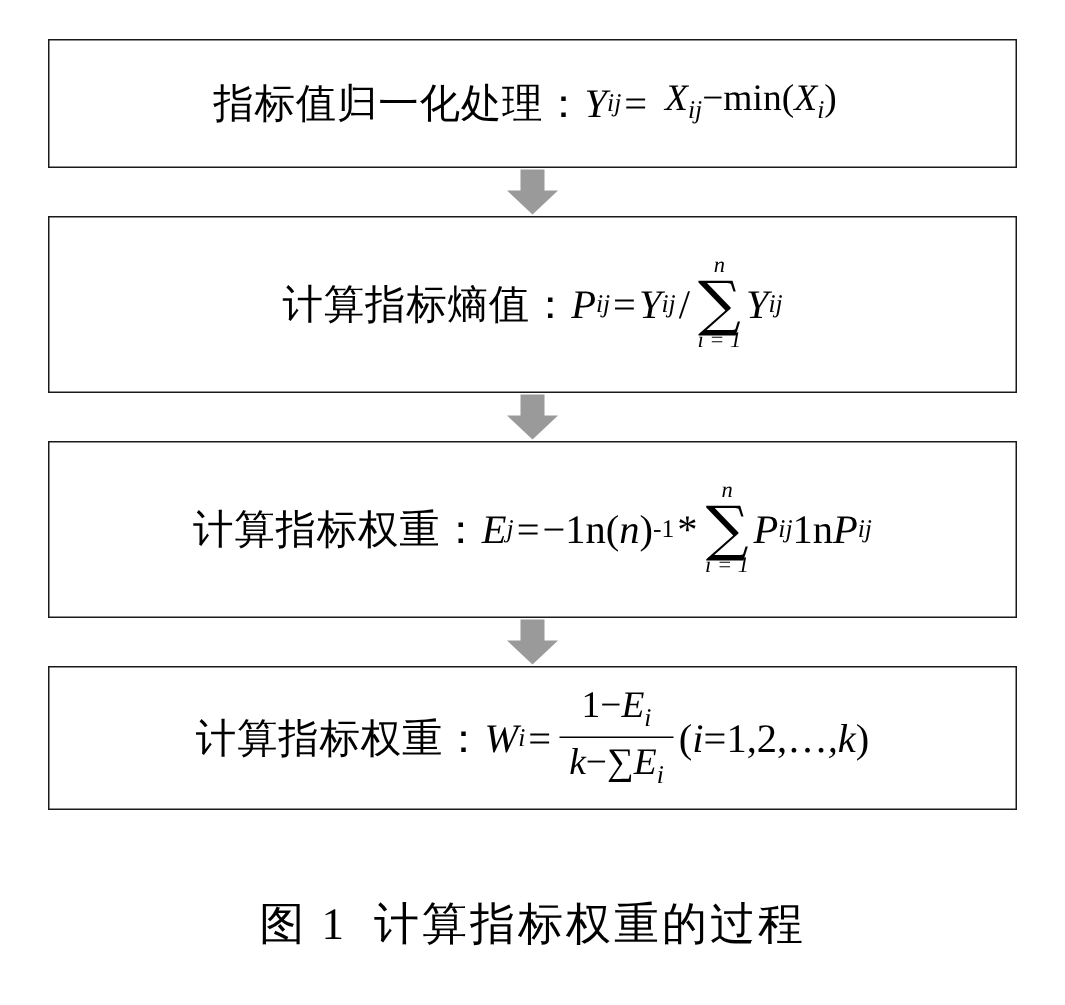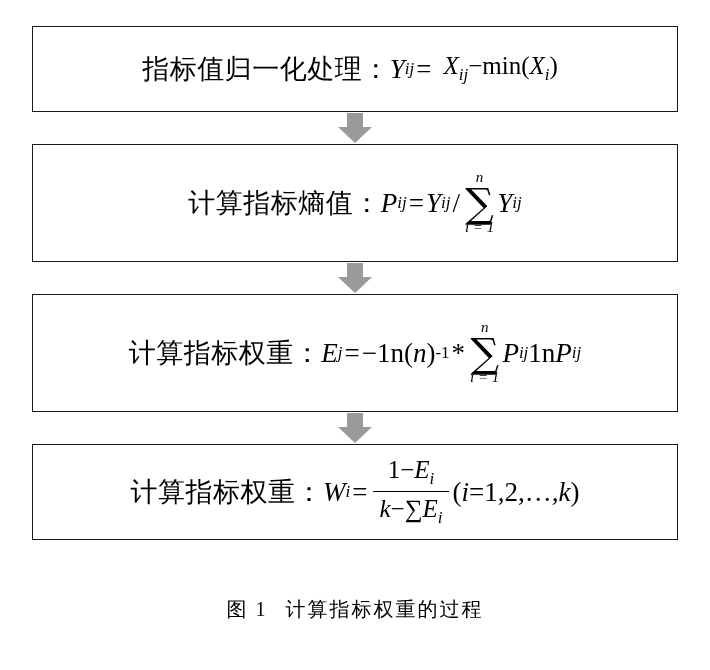--- a/index.html
+++ b/index.html
@@ -139,21 +139,21 @@
     font-family: "DejaVu Serif", serif;
     font-style: normal;
   }
   .op { font-style: normal; padding: 0 2px; }
   .caption {
     position: absolute;
     left: 0;
     right: 0;
     top: 596px;
     text-align: center;
-    font-size: 20px;
+    font-size: 30px;
     font-family: "Liberation Serif", serif;
     letter-spacing: 2px;
   }
   .cap-gap { display: inline-block; width: 18px; }
 </style>
 </head>
 <body>
 
 <div class="figure">
 

